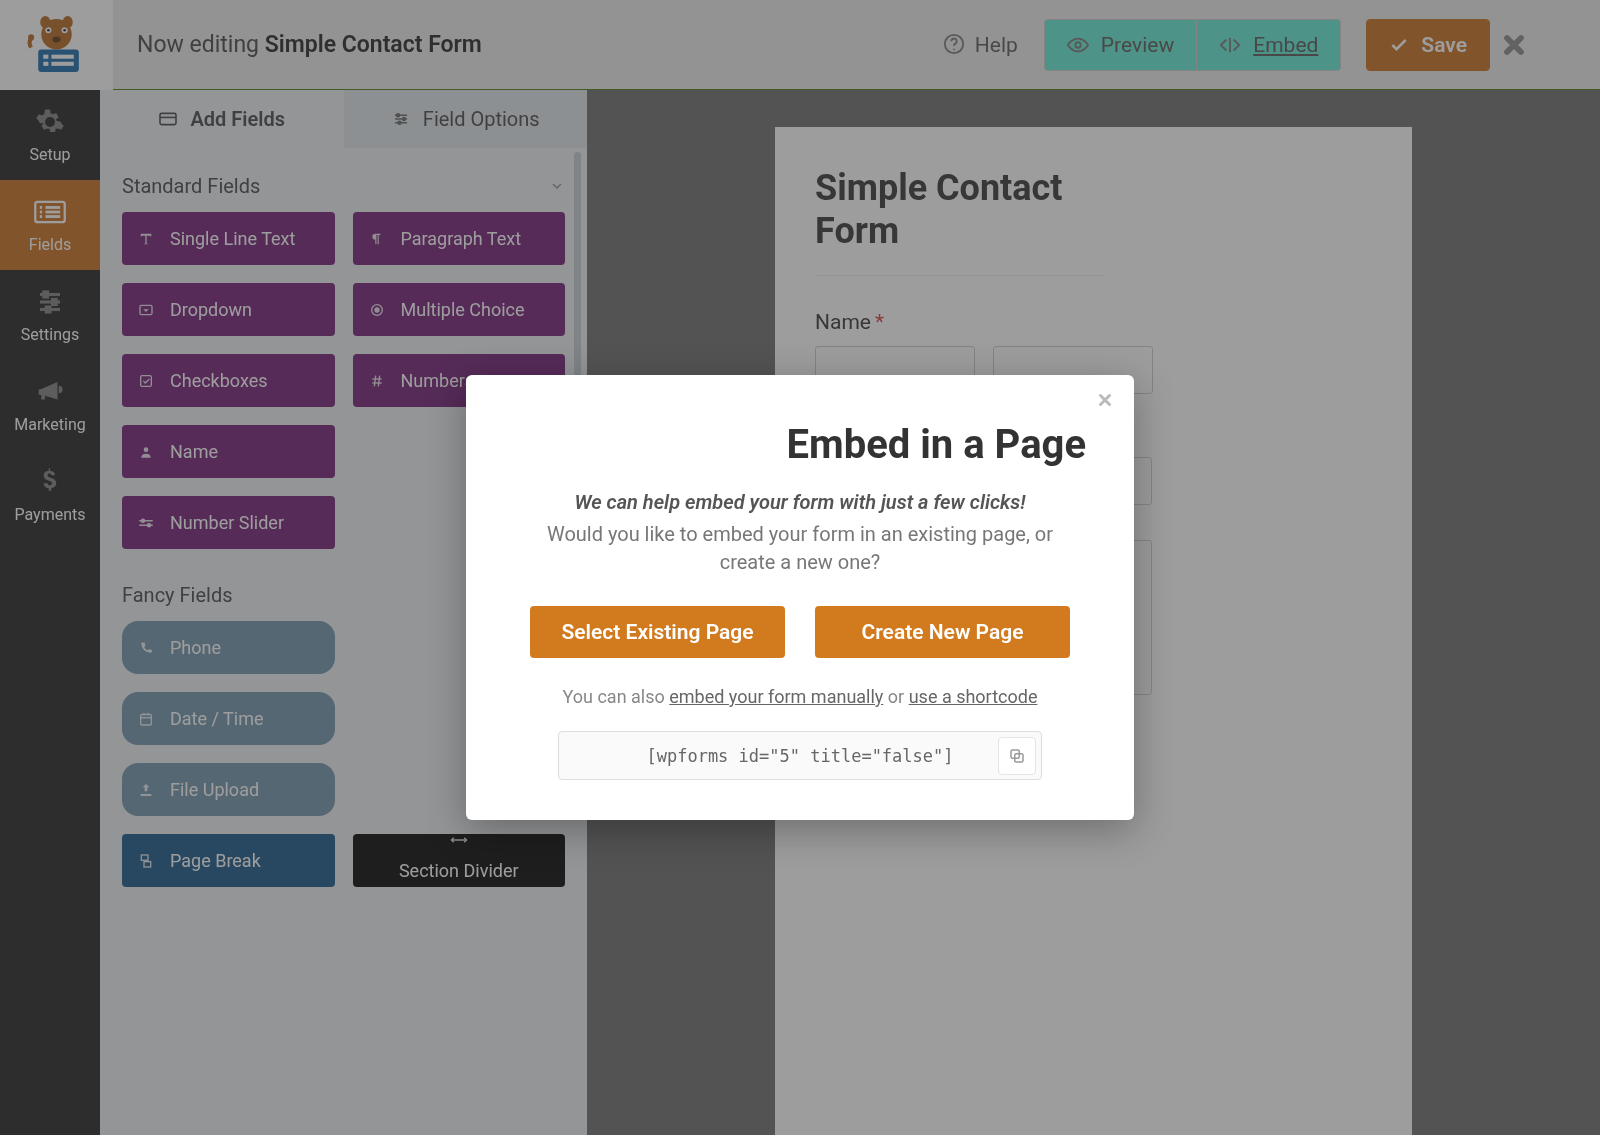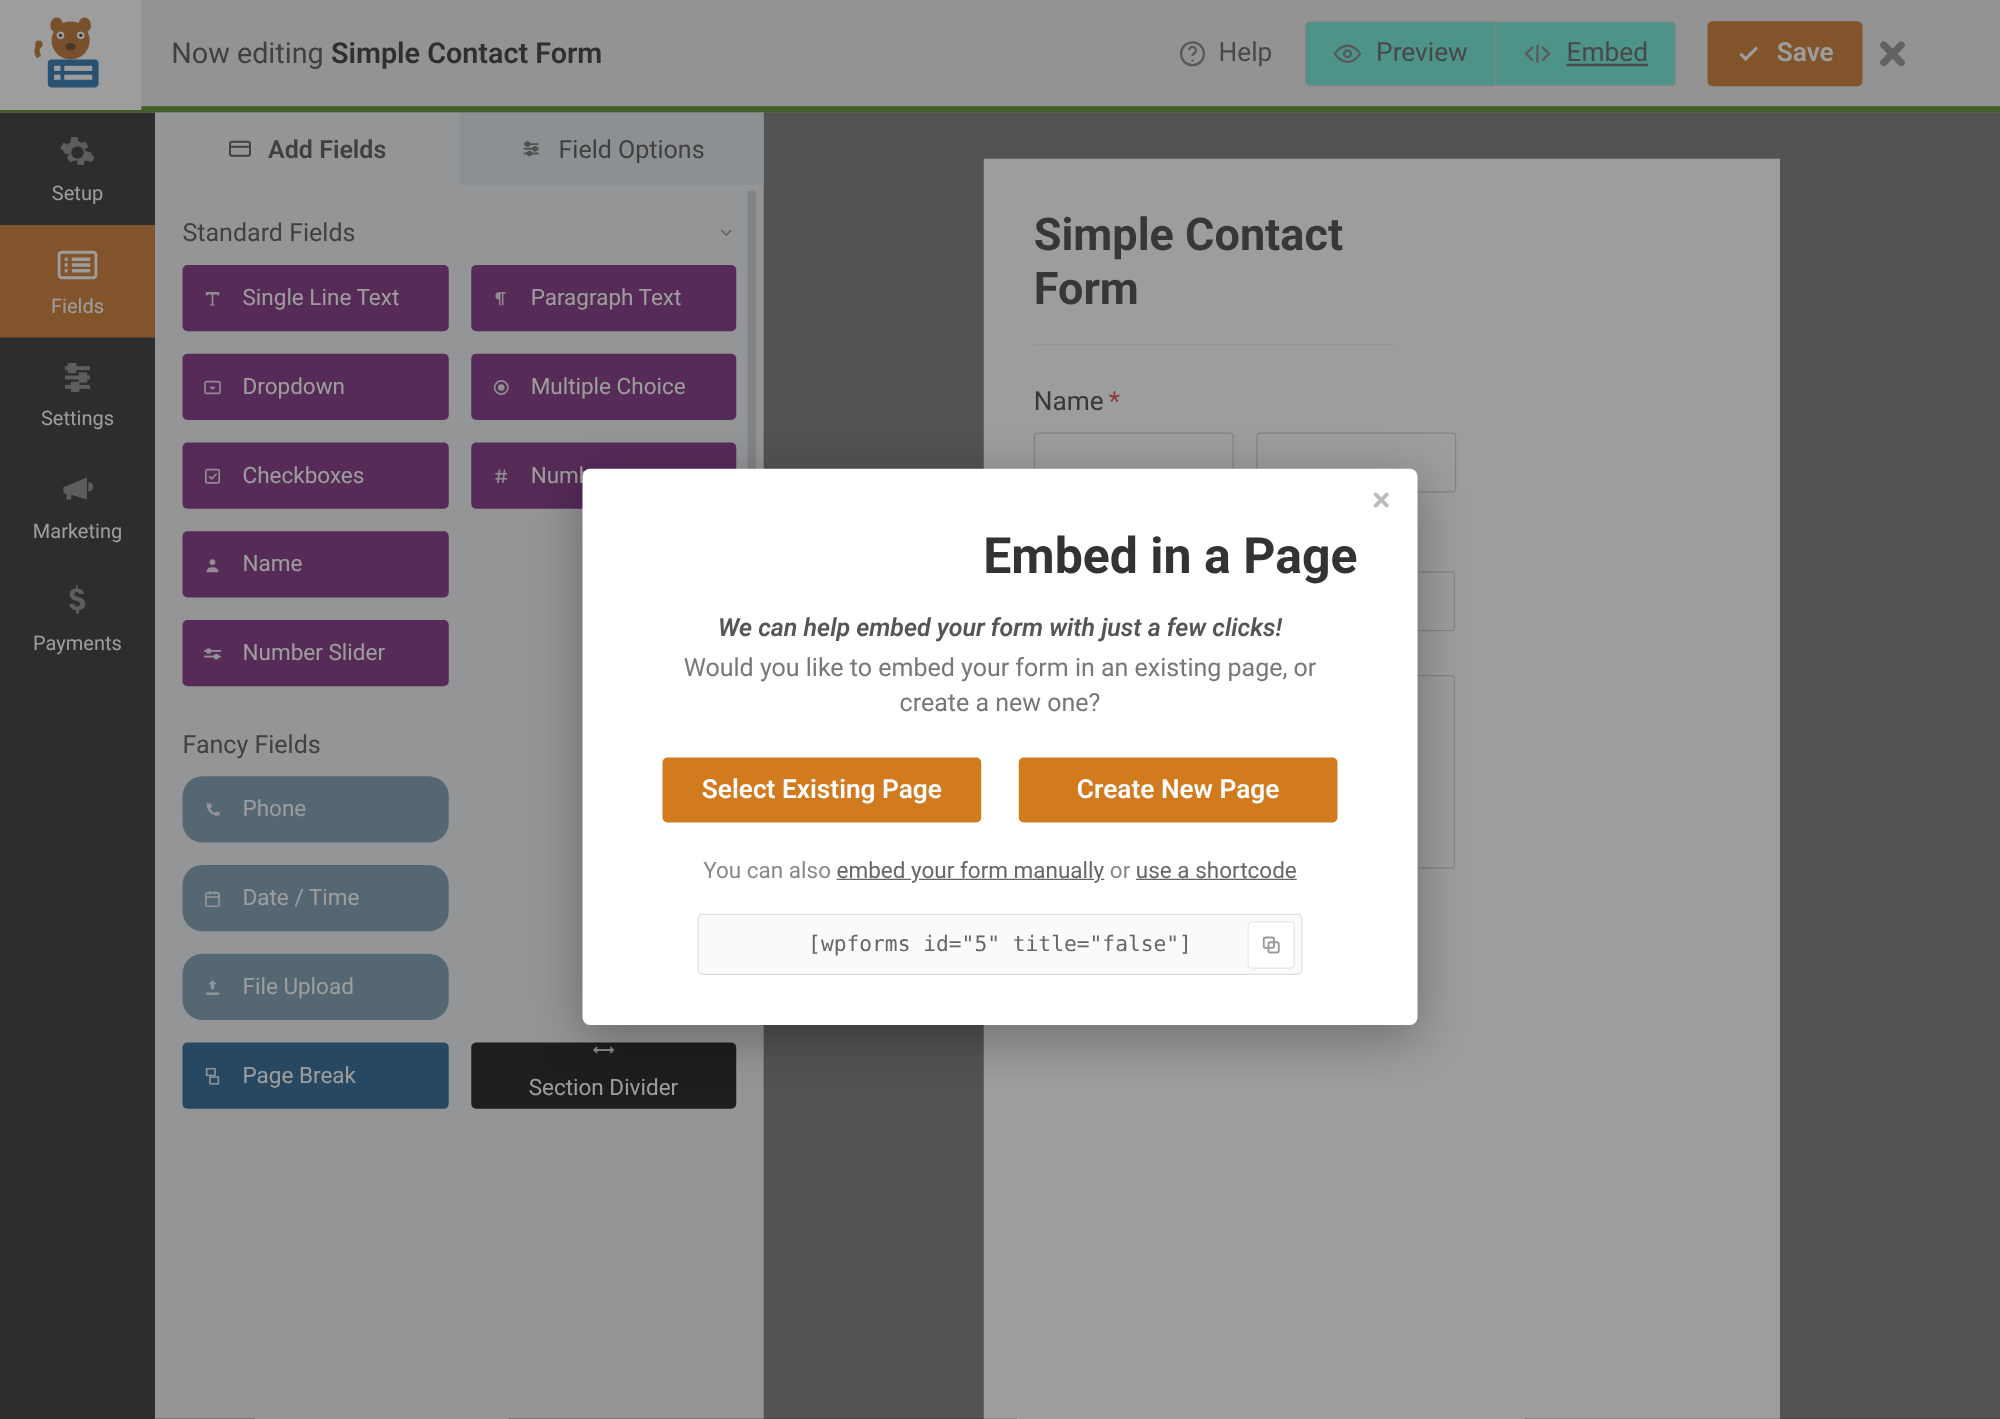--- a/index.html
+++ b/index.html
@@ -4,21 +4,21 @@
 <style>
   * { box-sizing: border-box; margin: 0; padding: 0; }
   body { font-family: -apple-system, BlinkMacSystemFont, "Segoe UI", Roboto, Arial, sans-serif; background:#222; overflow:hidden; }
 
   
   .top-header {
     height: 90px;
     background: #ebebeb;
     display:flex;
     align-items:center;
-    border-bottom: 5px solid #4d7c0f;
+    border-bottom: 1px solid #4d7c0f;
     position:relative;
   }
   .logo-wrap {
     width: 113px;
     height: 90px;
     background:#fff;
     display:flex;
     align-items:center;
     justify-content:center;
   }
@@ -31,21 +31,21 @@
   .editing-text .form-name { font-weight:600; color:#222; }
   .header-right {
     margin-left:auto;
     display:flex;
     align-items:center;
     gap:0;
     padding-right: 30px;
   }
   .help-link {
     display:flex;
-    align-items:center;
+    align-items:flex-start;
     gap:10px;
     color:#555;
     font-size:21px;
     margin-right: 26px;
   }
   .header-btn {
     height:52px;
     padding: 0 22px;
     display:flex;
     align-items:center;
@@ -76,21 +76,21 @@
   .icon { display:inline-flex; align-items:center; justify-content:center; }
 
   
   .main {
     display:flex;
     height: calc(1135px - 90px);
   }
 
   
   .nav-col {
-    width:124px;
+    width:100px;
     background:#1f1f1f;
     color:#fff;
     display:flex;
     flex-direction:column;
   }
   .nav-item {
     display:flex;
     flex-direction:column;
     align-items:center;
     justify-content:center;

